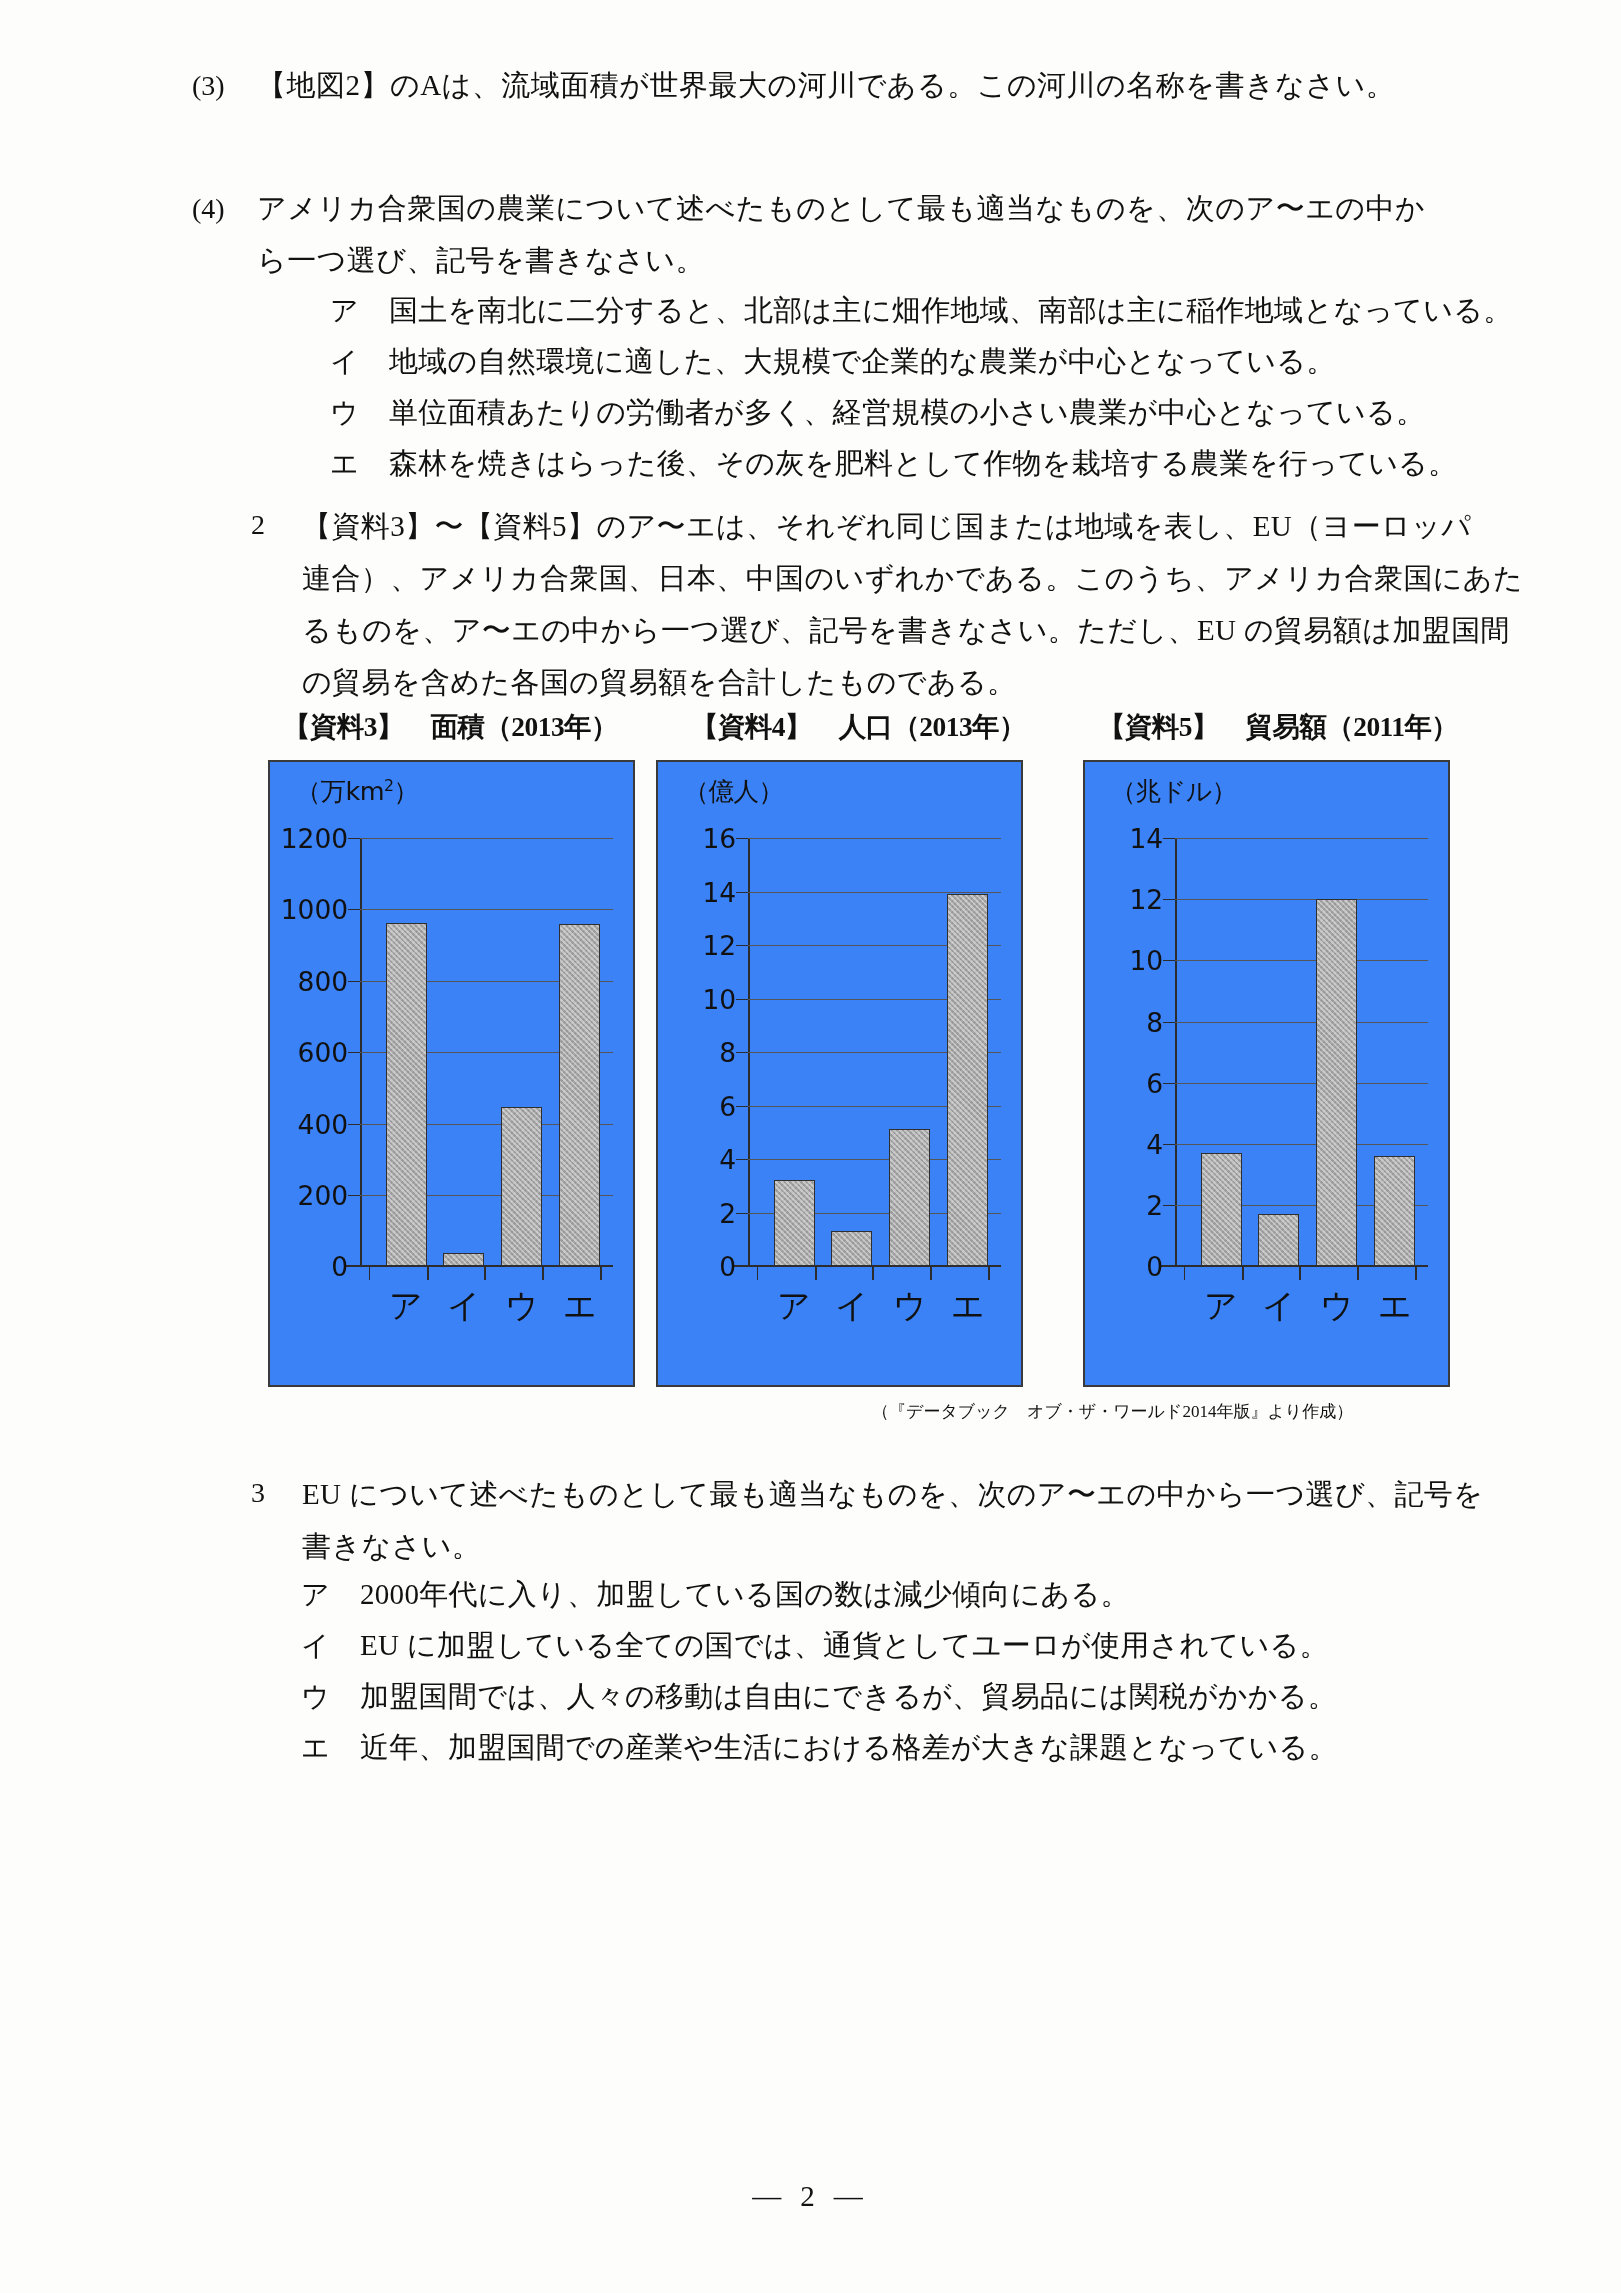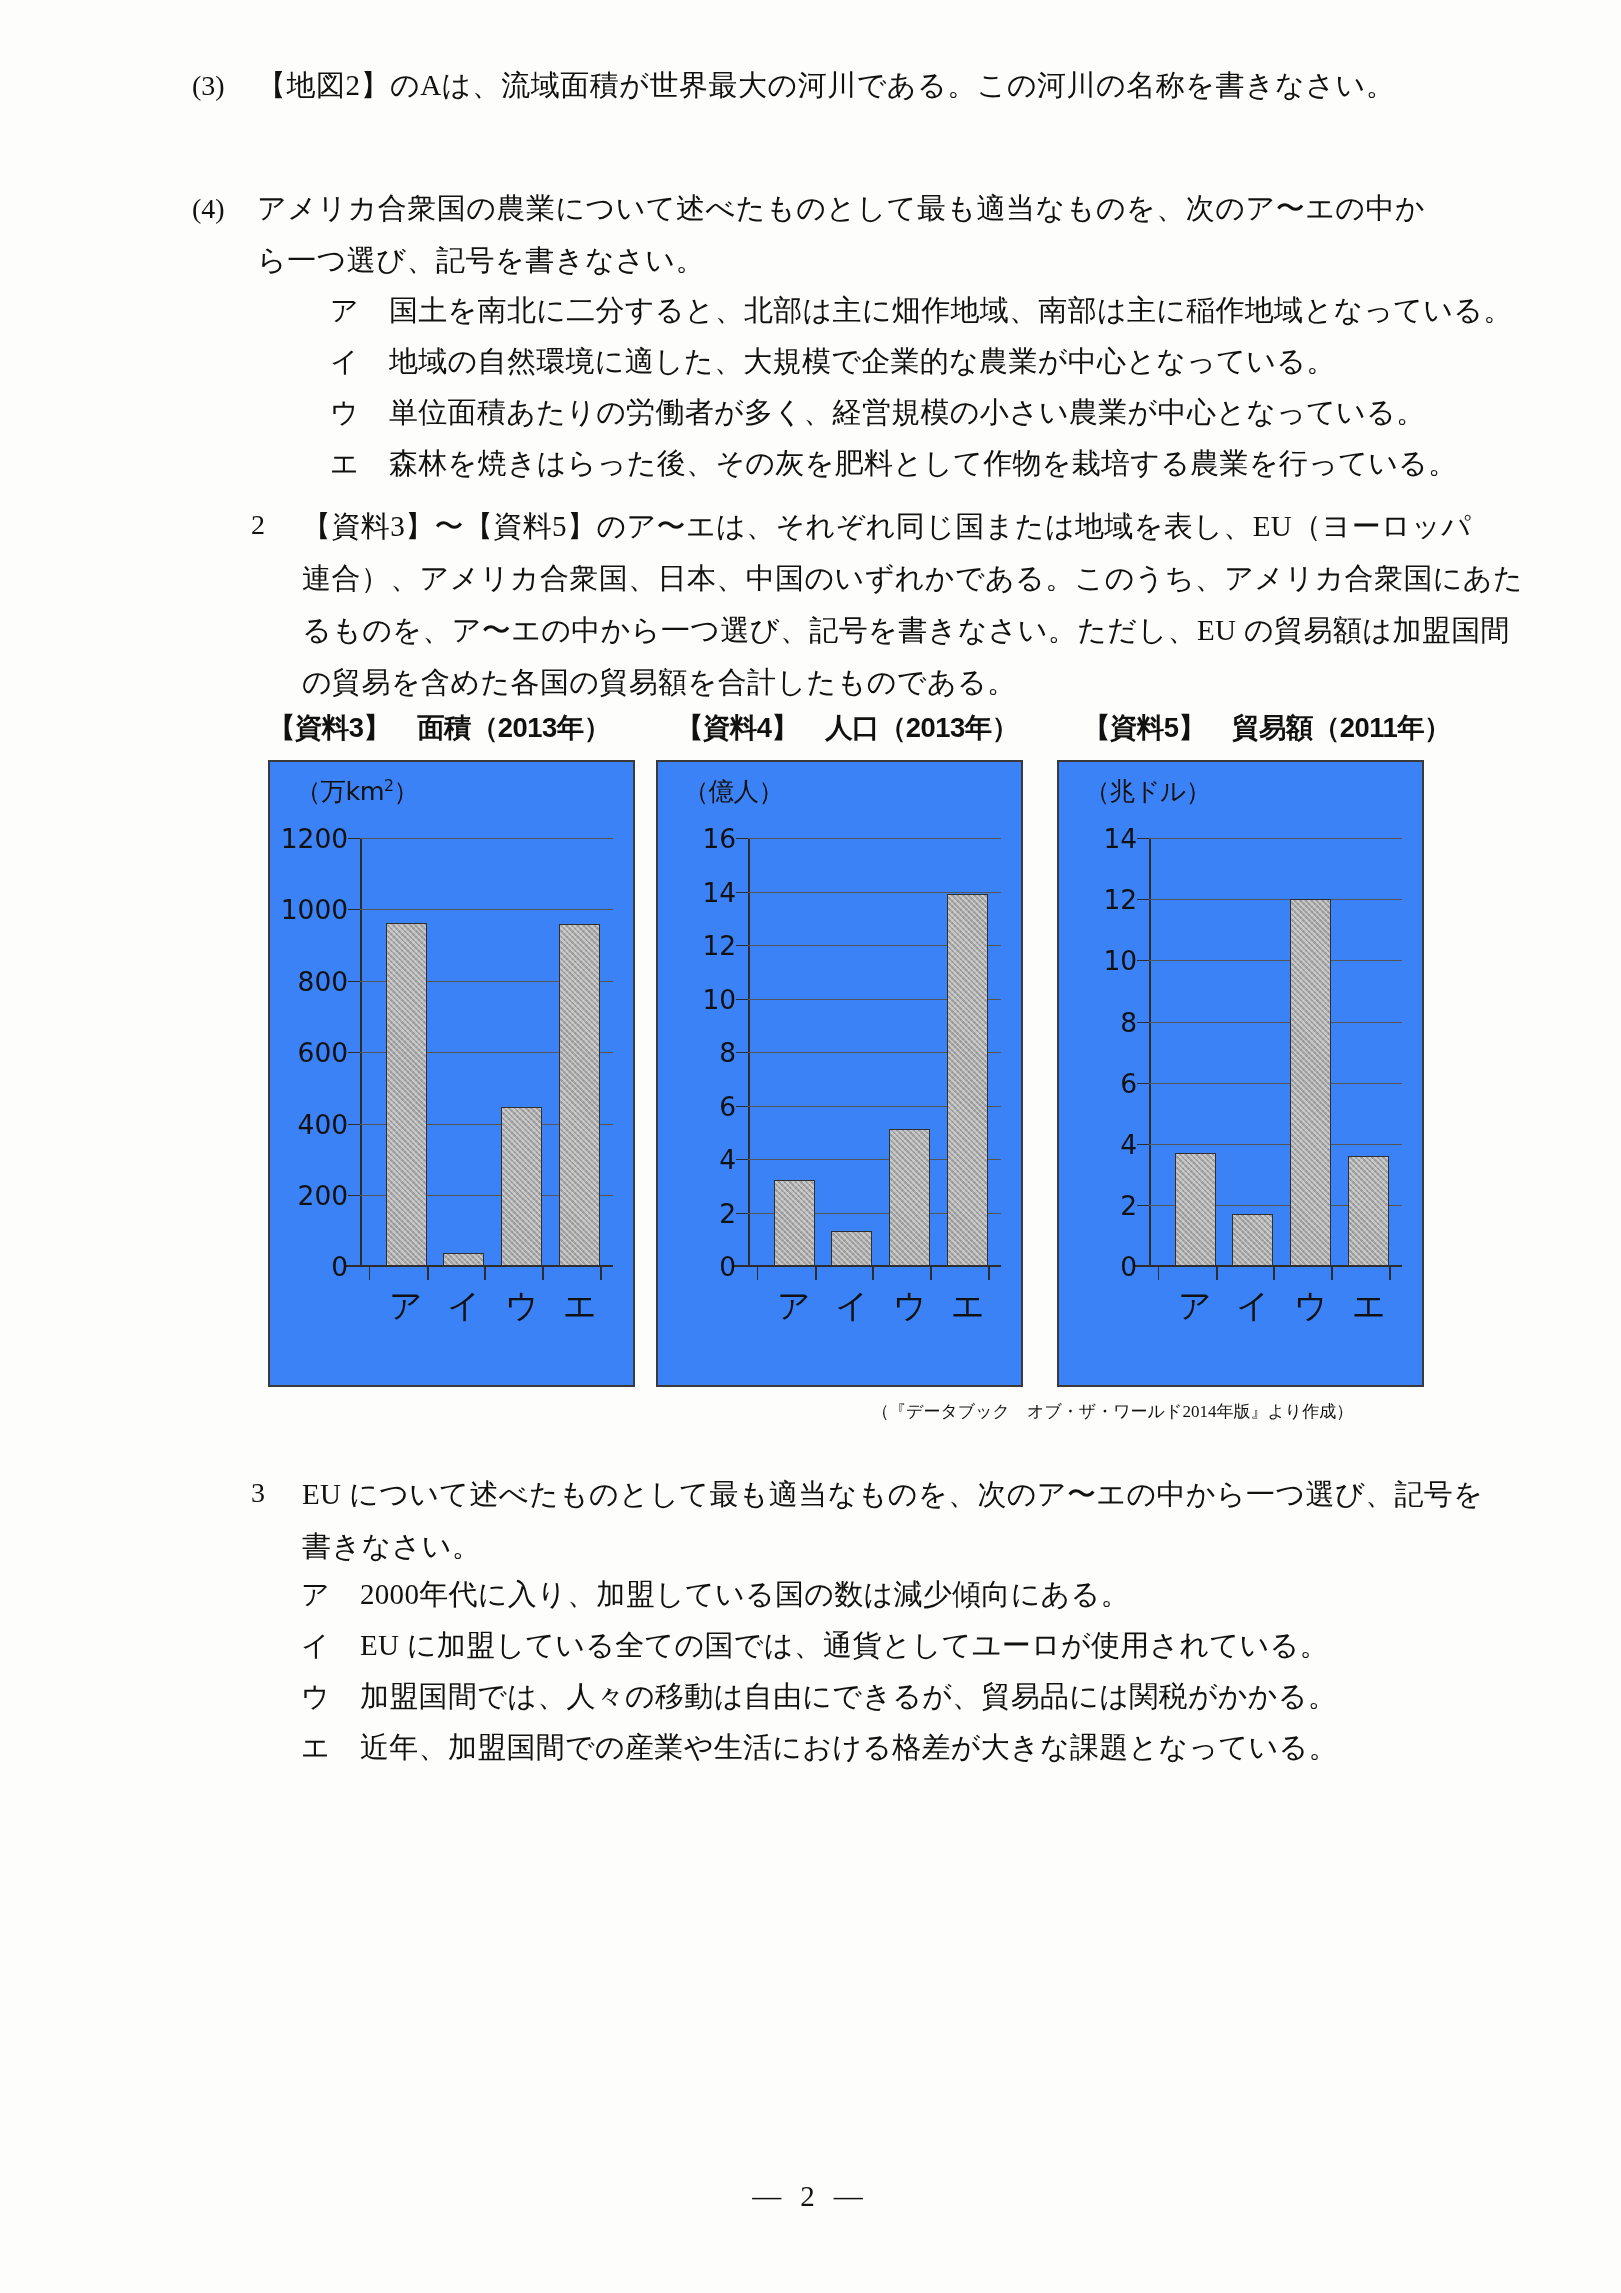--- a/index.html
+++ b/index.html
@@ -54,23 +54,24 @@
     letter-spacing: 0.3px;
     white-space: nowrap;
   }
 
   
   .fig-title {
     position: absolute;
     font-size: 27.4px;
     line-height: 39px;
     white-space: nowrap;
-    font-family: Liberation Sans, sans-serif;
+    font-family: Liberation Serif, serif;
     font-weight: 600;
     letter-spacing: -0.5px;
+    margin-left: 15px;
   }
   .chartbox {
     position: absolute;
     box-sizing: border-box;
     border: 2px solid #3a3a3a;
     background: #3b82f6;
     width: 367px;
     height: 627px;
     top: 760px;
   }
@@ -322,21 +323,21 @@
       <div class="xtickmark" style="left:124px;"></div>
       <div class="xtickmark" style="left:182px;"></div>
       <div class="xtickmark" style="left:240px;"></div>
     </div>
     <div class="xlabel" style="left:136px;">ア</div>
     <div class="xlabel" style="left:194px;">イ</div>
     <div class="xlabel" style="left:252px;">ウ</div>
     <div class="xlabel" style="left:310px;">エ</div>
   </div>
 
-  <div class="chartbox" style="left:1057px;">
+  <div class="chartbox" style="left:1083px;">
     <div class="chart-unit">（兆ドル）</div>
     <div class="plot">
       <div class="axis-y"></div>
       <div class="axis-x"></div>
 
       <div class="gridline" style="top:0px;">
           <span class="ytick-mark"></span>
         </div>
       <div class="ytick" style="top:0px;">14</div>
 

